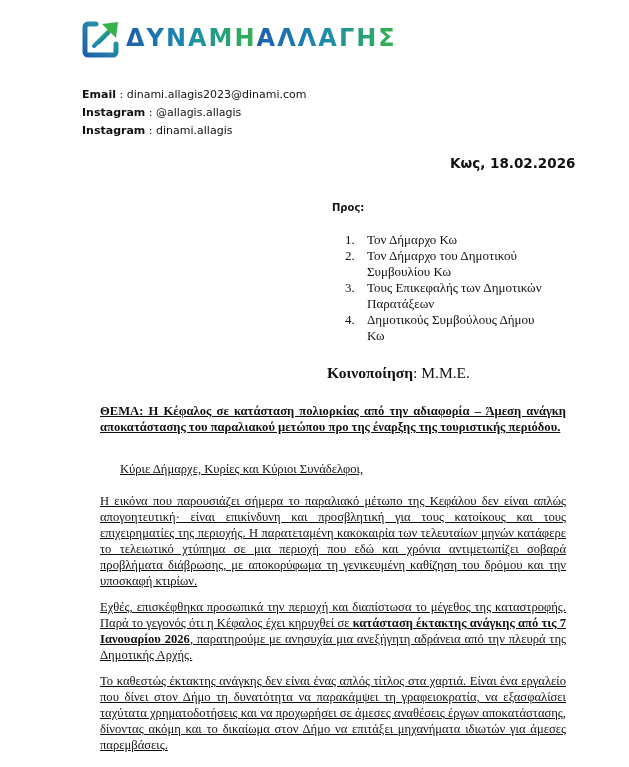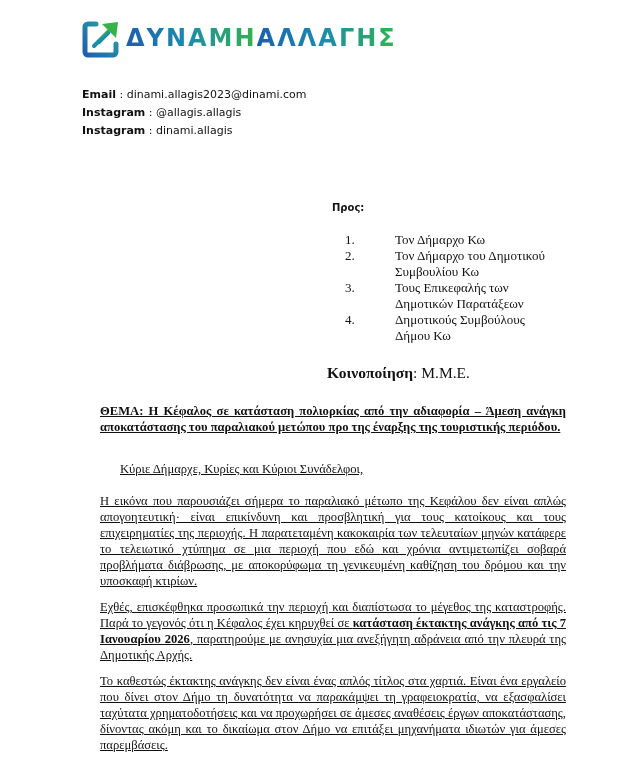--- a/index.html
+++ b/index.html
@@ -17,21 +17,21 @@
     
     .contact { position: absolute; left: 82px; top: 86px; font-family: "DejaVu Sans", sans-serif; font-size: 11px; line-height: 18px; color: #111; }
     .contact b { font-weight: bold; }
 
     .date { position: absolute; left: 450px; top: 155px; font-family: "DejaVu Sans", sans-serif; font-size: 13.5px; font-weight: bold; }
     .to-label { position: absolute; left: 332px; top: 202px; font-family: "DejaVu Sans", sans-serif; font-size: 10px; font-weight: bold; }
 
     .recipients { position: absolute; left: 345px; top: 232px; width: 210px; font-family: "Liberation Serif", serif; font-size: 13px; line-height: 16px; margin: 0; padding: 0; list-style: none; }
     .recipients li { display: flex; }
     .recipients .num { width: 22px; flex: none; }
-    .recipients .txt { flex: 1; margin-left: 28px; }
+    .recipients .txt { flex: 1; }
 
     .cc { position: absolute; left: 327px; top: 340px; font-family: "Liberation Serif", serif; font-size: 15.5px; margin-top: 24px; }
     .cc b { font-weight: bold; }
 
     .body-text { position: absolute; left: 100px; width: 466px; font-family: "Liberation Serif", serif; font-size: 12.6px; line-height: 16px; text-align: justify; text-decoration: underline; }
     .subject { top: 403px; font-weight: bold; }
     .salutation { top: 461px; margin-left: 20px; }
     .p1 { top: 493px; }
     .p2 { top: 599px; }
     .p3 { top: 673px; }
@@ -65,20 +65,21 @@
       <span class="logo-line">ΑΛΛΑΓΗΣ</span>
     </div>
   </div>
 
   <div class="contact">
     <div><b>Email</b><span> : dinami.allagis2023@dinami.com</span></div>
     <div><b>Instagram</b><span> : @allagis.allagis</span></div>
     <div><b>Instagram</b><span> : dinami.allagis</span></div>
   </div>
 
+  <div class="date">Κως, 18.02.2026</div>
 
   <div class="to-label">Προς:</div>
 
   <ol class="recipients">
     <li>
         <span class="num">1.</span>
         <span class="txt">Τον Δήμαρχο Κω</span>
       </li>
     <li>
         <span class="num">2.</span>

